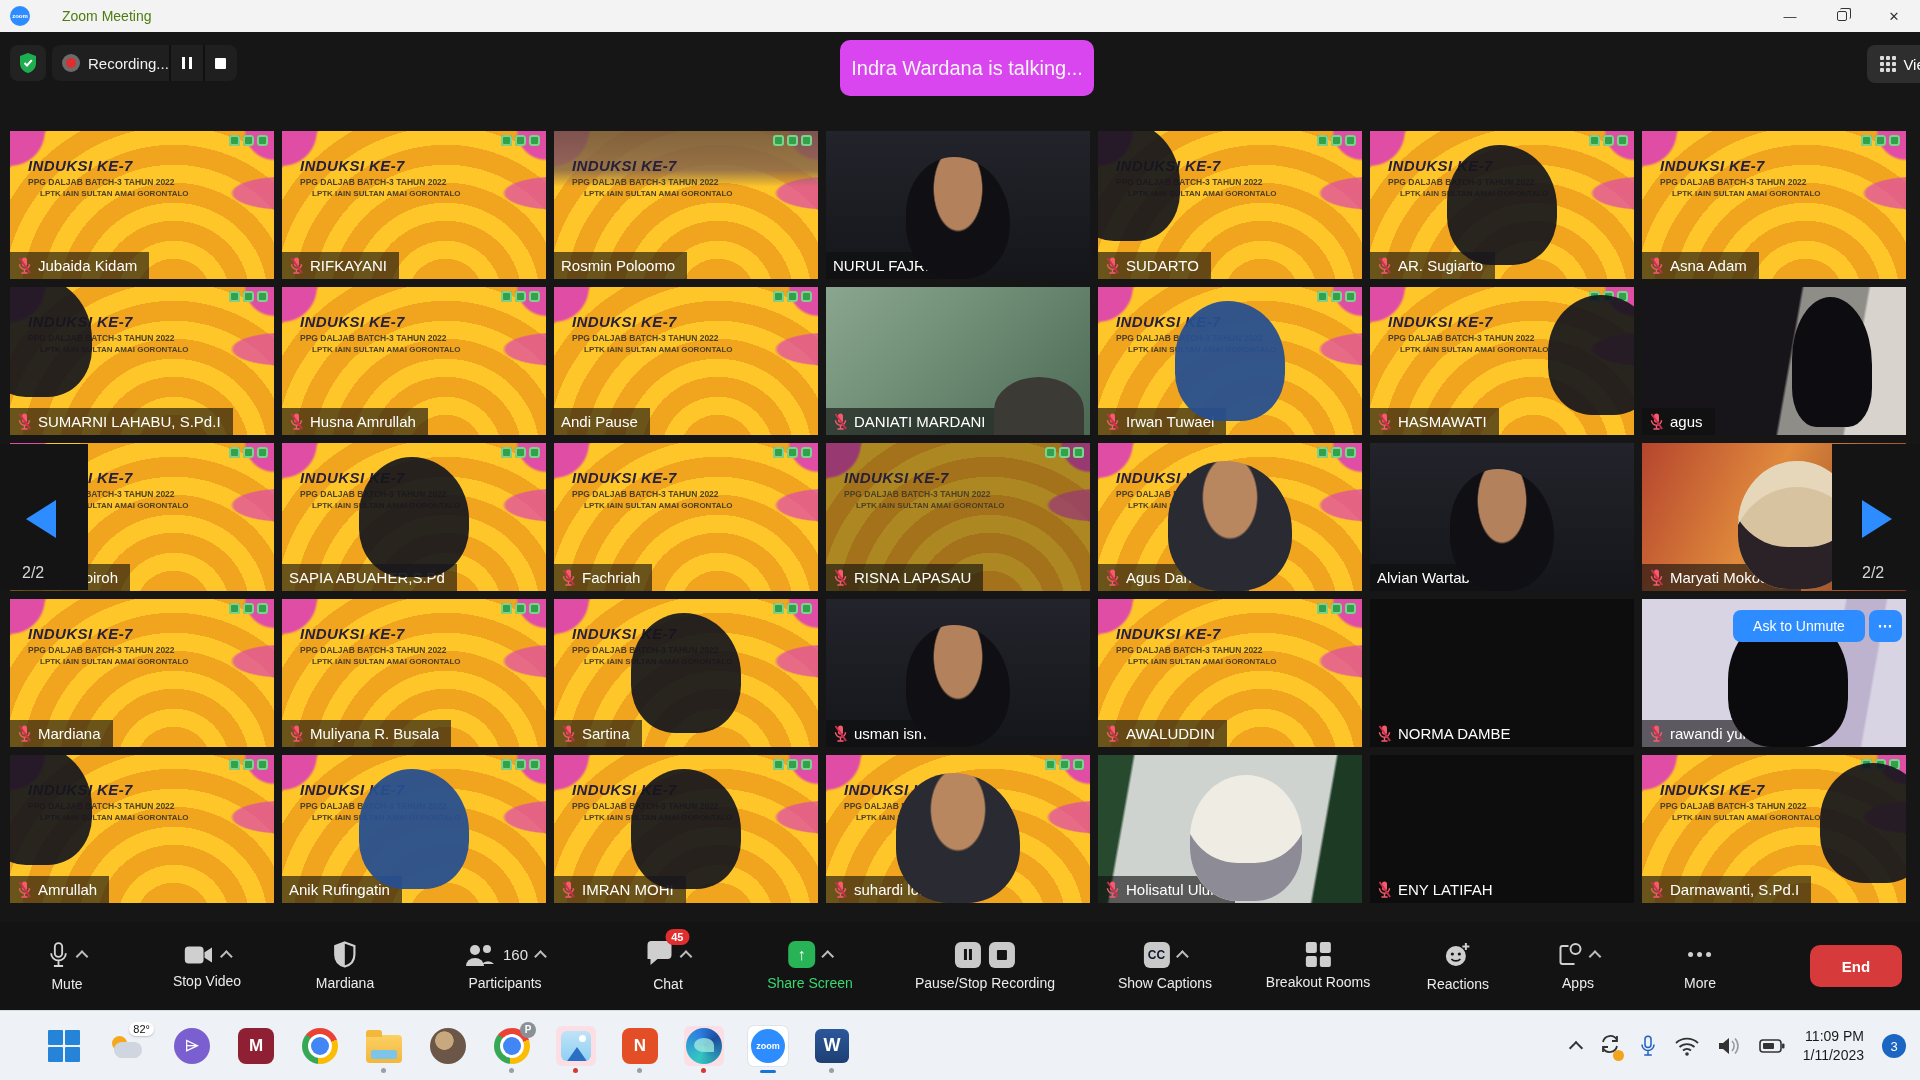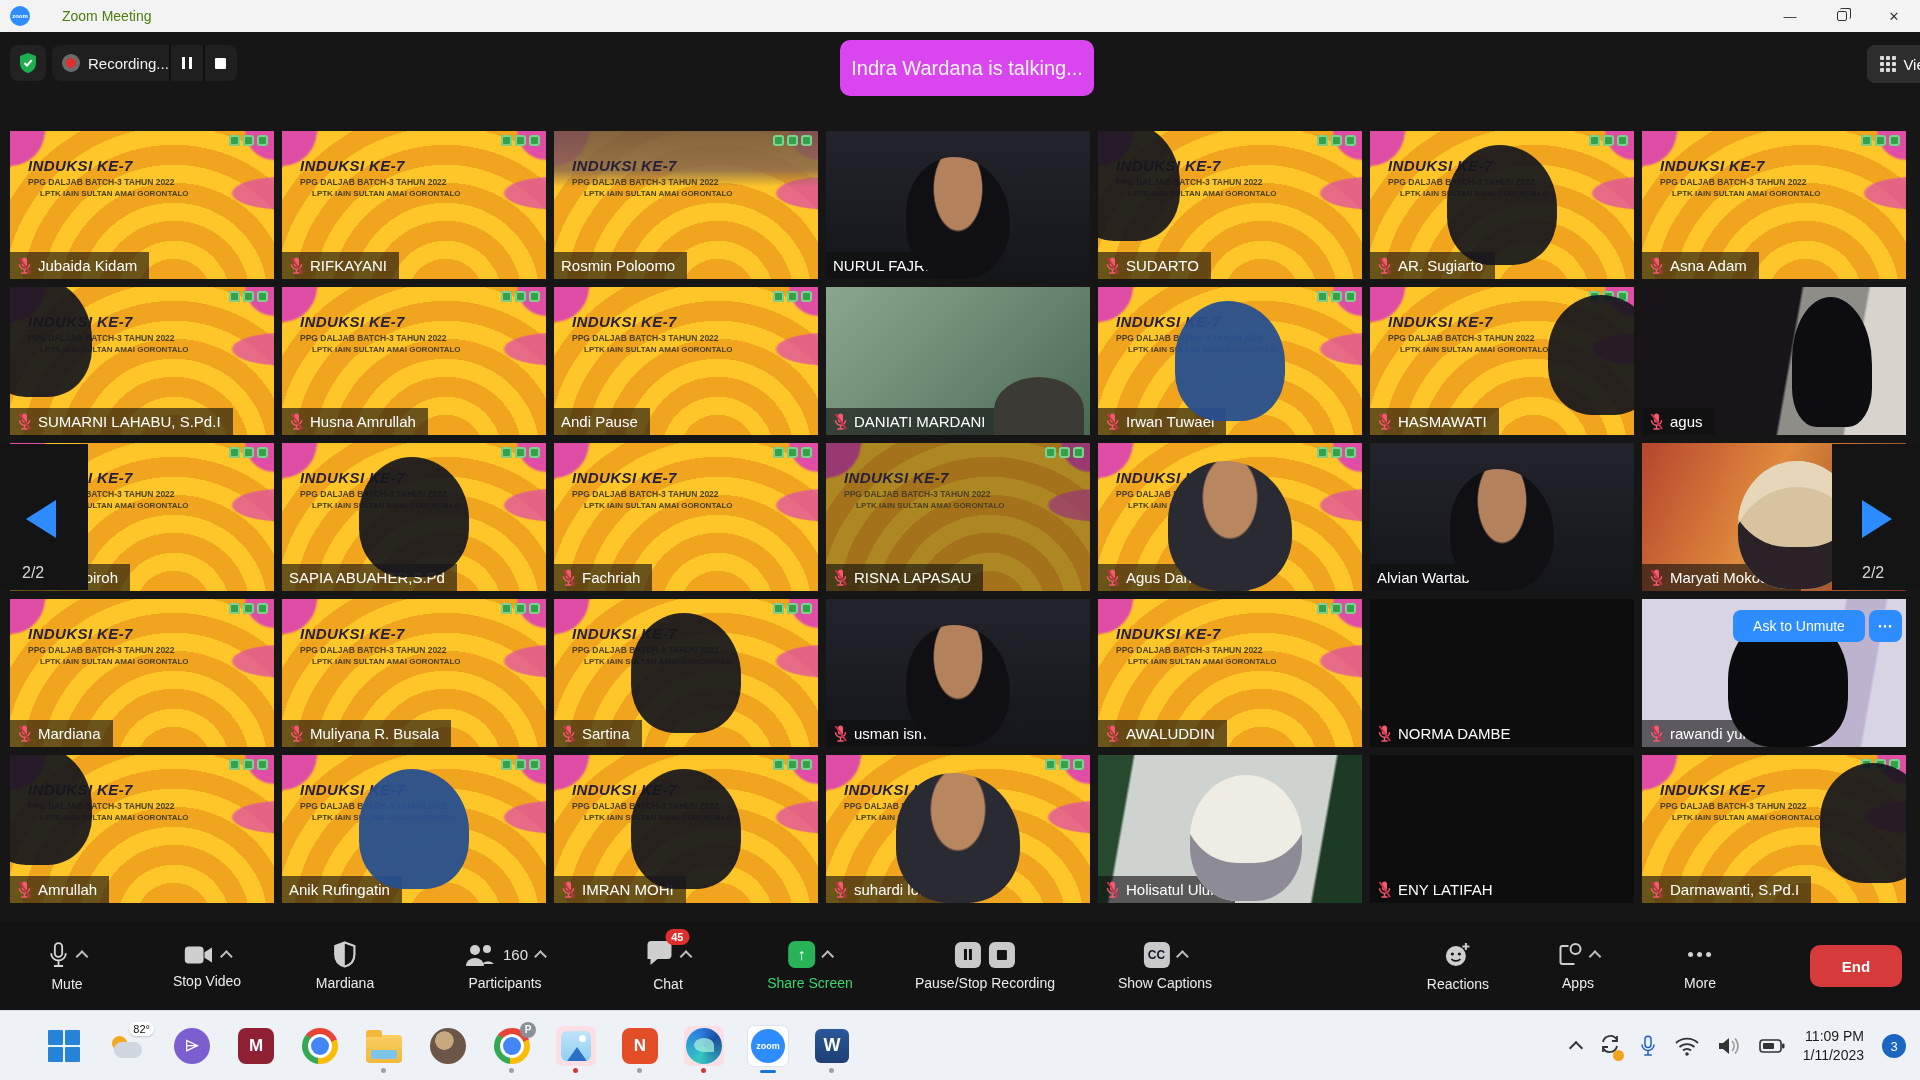--- a/index.html
+++ b/index.html
@@ -928,20 +928,29 @@
     <div class="tb-item" style="left:1165px">
       <div class="iconrow">
         <span class="gray-sq">
             <span class="cc-in">CC</span>
           </span>
         <span class="chev"></span>
       </div>
       <span>Show Captions</span>
     </div>
 
+    <div class="tb-item" style="left:1318px">
+      <span class="bo-grid">
+          <i></i>
+          <i></i>
+          <i></i>
+          <i></i>
+        </span>
+      <span>Breakout Rooms</span>
+    </div>
 
     <div class="tb-item" style="left:1458px">
       <svg width="28" height="28" viewBox="0 0 28 28">
         <circle cx="12" cy="15" r="10" fill="#cfcfcf"></circle>
         <circle cx="8.5" cy="13" r="1.6" fill="#131313"></circle>
           <circle cx="15.5" cy="13" r="1.6" fill="#131313"></circle>
         <path d="M7.5 18 a5.5 4.5 0 0 0 9 0" stroke="#131313" stroke-width="1.6" fill="none"></path>
         <path d="M22 2 v7 M18.5 5.5 h7" stroke="#cfcfcf" stroke-width="2"></path>
       </svg>
       <span>Reactions</span>

